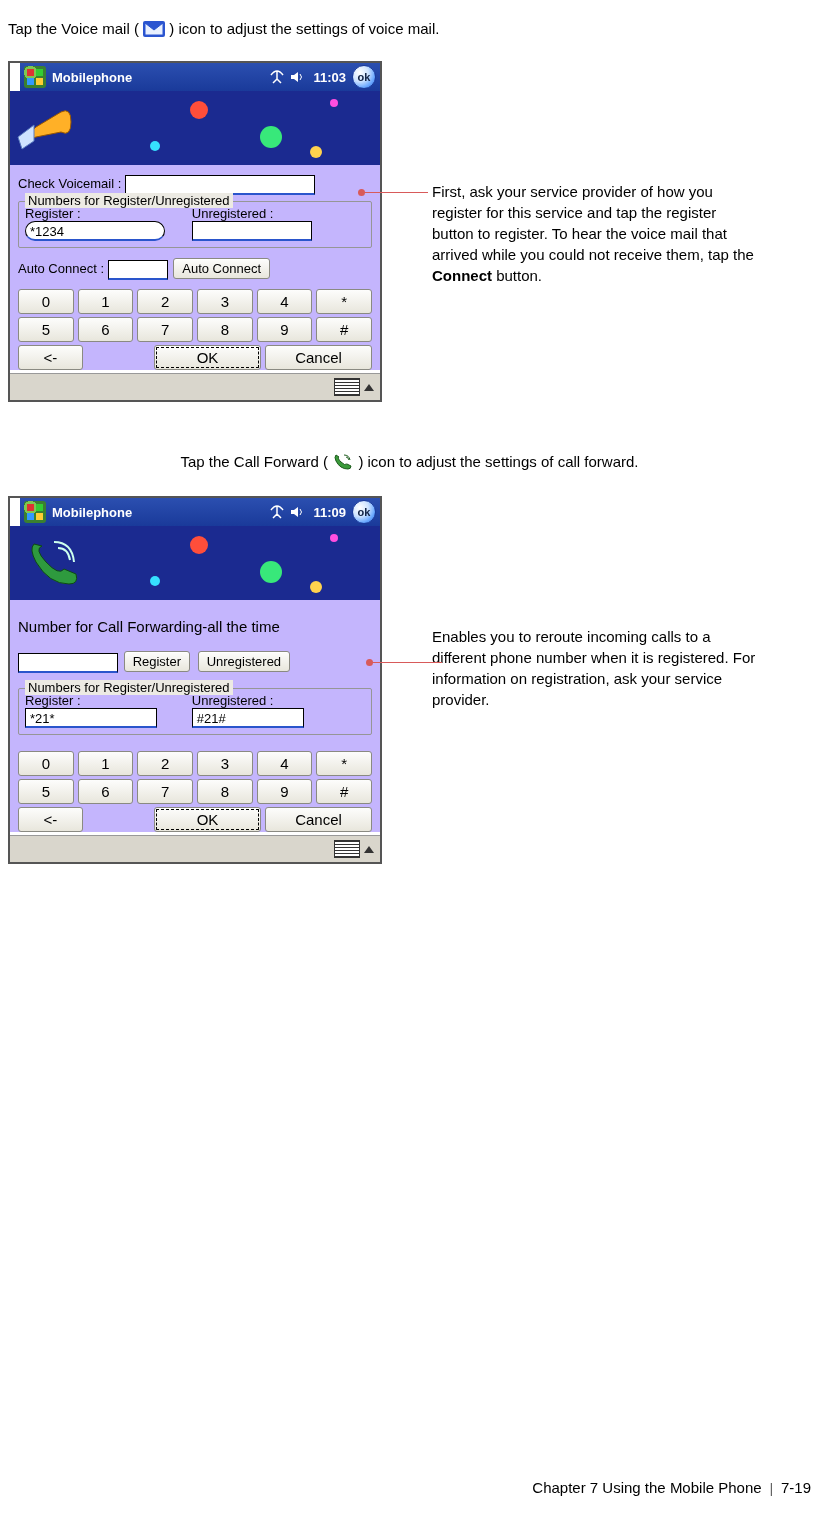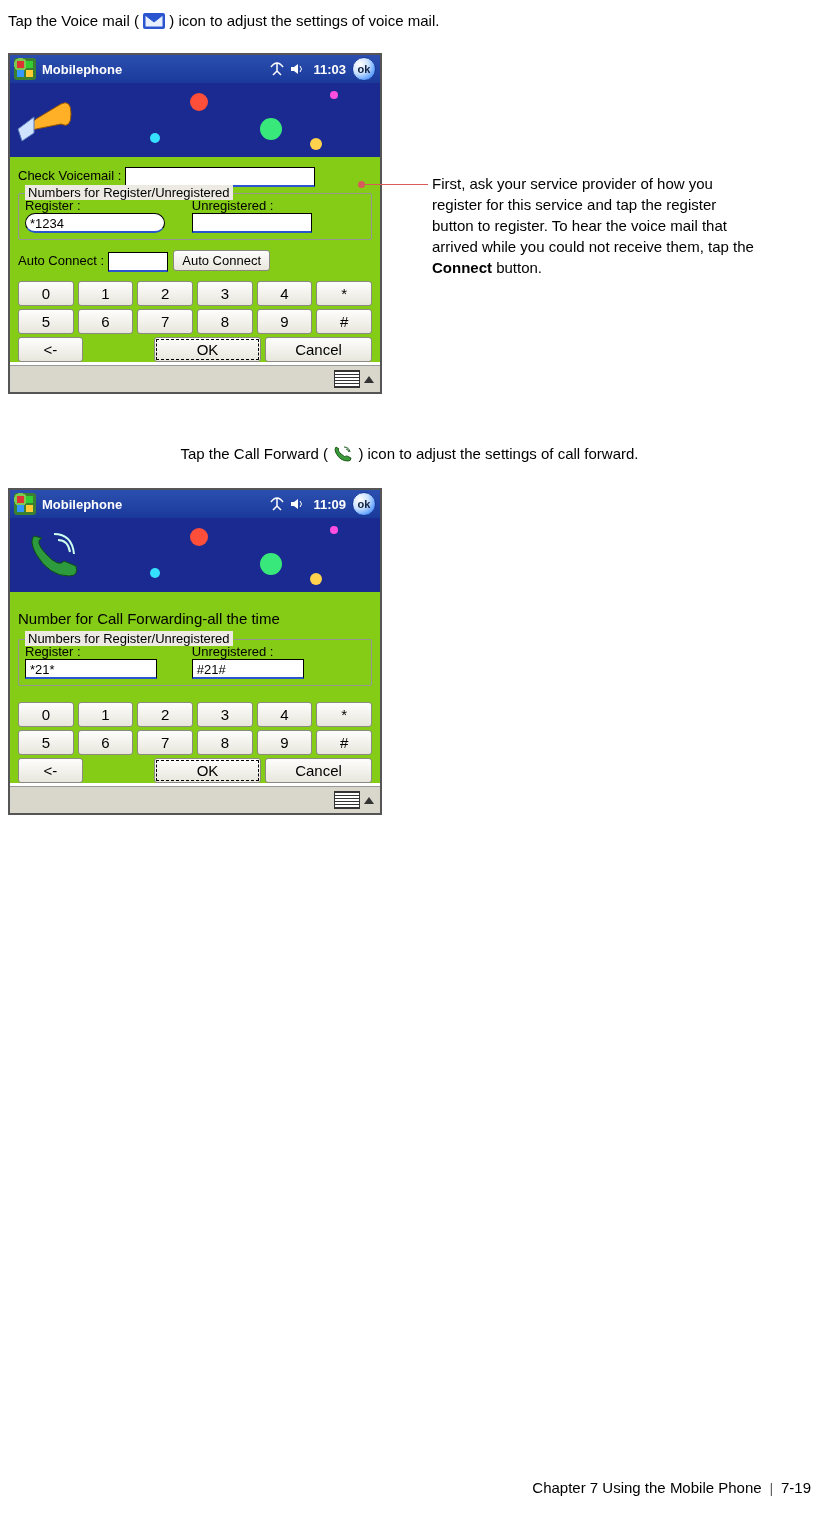--- a/index.html
+++ b/index.html
@@ -5,21 +5,21 @@
   body {
     font-family: Arial, sans-serif;
     margin: 0;
     padding: 0;
     width: 819px;
     background: #fff;
     color: #000;
     font-size: 15px;
   }
   .page {
-    padding: 8px 8px 20px 8px;
+    padding: 16px 8px 20px 8px;
     position: relative;
     min-height: 1517px;
     box-sizing: border-box;
   }
   .intro-line { margin: 4px 0 24px 0; }
   .inline-icon {
     display: inline-block;
     width: 22px; height: 16px;
     vertical-align: -3px;
   }
@@ -32,20 +32,21 @@
   }
   .titlebar {
     height: 28px;
     background: linear-gradient(#2b4fb0,#1a3a9a);
     display: flex;
     align-items: center;
     color: #fff;
     font-weight: bold;
     font-size: 13px;
     padding: 0 4px;
+    margin-left: 10px;
   }
   .start-flag {
     width: 22px; height: 22px;
     background: radial-gradient(circle at 30% 30%, #7ec850 0 30%, #3a8030 31% 100%);
     border-radius: 3px;
     margin-right: 6px;
     position: relative;
   }
   .start-flag::after{
     content:"";
@@ -74,21 +75,21 @@
     overflow: hidden;
   }
   .theme-banner .dot { position:absolute; border-radius:50%; }
   .horn {
     position:absolute; left:6px; top:6px; width:60px; height:60px;
   }
   .phone-receiver {
     position:absolute; left:14px; top:8px; width:60px; height:60px;
   }
   .content-area {
-    background: #84cc16;
+    background: #c4b5fd;
     padding: 8px 8px 0 8px;
     font-family: Tahoma, Arial, sans-serif;
     font-size: 13px;
     color: #000;
   }
   .lbl { display:inline-block; }
   .txt-in {
     display:inline-block;
     background:#fff;
     border:1px solid #000;
@@ -331,20 +332,25 @@
         <span class="dot" style="left:300px;top:55px;width:12px;height:12px;background:#ffd24e;"></span>
         <span class="phone-receiver">
           <svg viewBox="0 0 60 60">
             <path d="M10 10 Q5 15 12 28 Q25 50 45 50 Q55 50 52 40 L40 35 Q35 42 22 28 Q10 15 18 12 Z" fill="#2e9a3e" stroke="#0d4a14" stroke-width="1"></path>
             <path d="M30 8 Q48 8 50 28 M34 14 Q44 14 46 26" stroke="#cfe" fill="none" stroke-width="2"></path>
           </svg>
         </span>
       </div>
       <div class="content-area">
         <div style="margin:10px 0 12px 0; font-size:15px;">Number for Call Forwarding-all the time</div>
+        <div>
+          <span class="txt-in" style="width:100px;"></span>
+          <span class="btn">Register</span>
+          <span class="btn">Unregistered</span>
+        </div>
         <div class="fieldset" style="margin-top:12px;">
           <span class="fieldset-legend">Numbers for Register/Unregistered</span>
           <div class="half">
             <div>Register :</div>
             <span class="txt-in" style="width:132px;">*21*</span>
           </div>
           <div class="half">
             <div>Unregistered :</div>
             <span class="txt-in" style="width:112px;">#21#</span>
           </div>
@@ -373,20 +379,25 @@
             <span class="key" style="flex:2">Cancel</span>
           </div>
         </div>
       </div>
       <div class="bottom-bar">
         <span class="kb-icon"></span>
         <span class="tri-up"></span>
       </div>
     </div>
 
+    <div class="annot" style="padding-top:130px;">
+      <span class="annot-dot" style="left:-66px; top:163px;"></span>
+      <span class="annot-line-1" style="left:-62px; top:166px; width:72px;"></span>
+      <div class="text">Enables you to reroute incoming calls to a different phone number when it is registered. For information on registration, ask your service provider.</div>
+    </div>
   </div>
 
   <div class="footer">
     <span>Chapter 7 Using the Mobile Phone</span>
     <span class="sep">|</span>
     <span>7-19</span>
   </div>
 
 </div>
 

